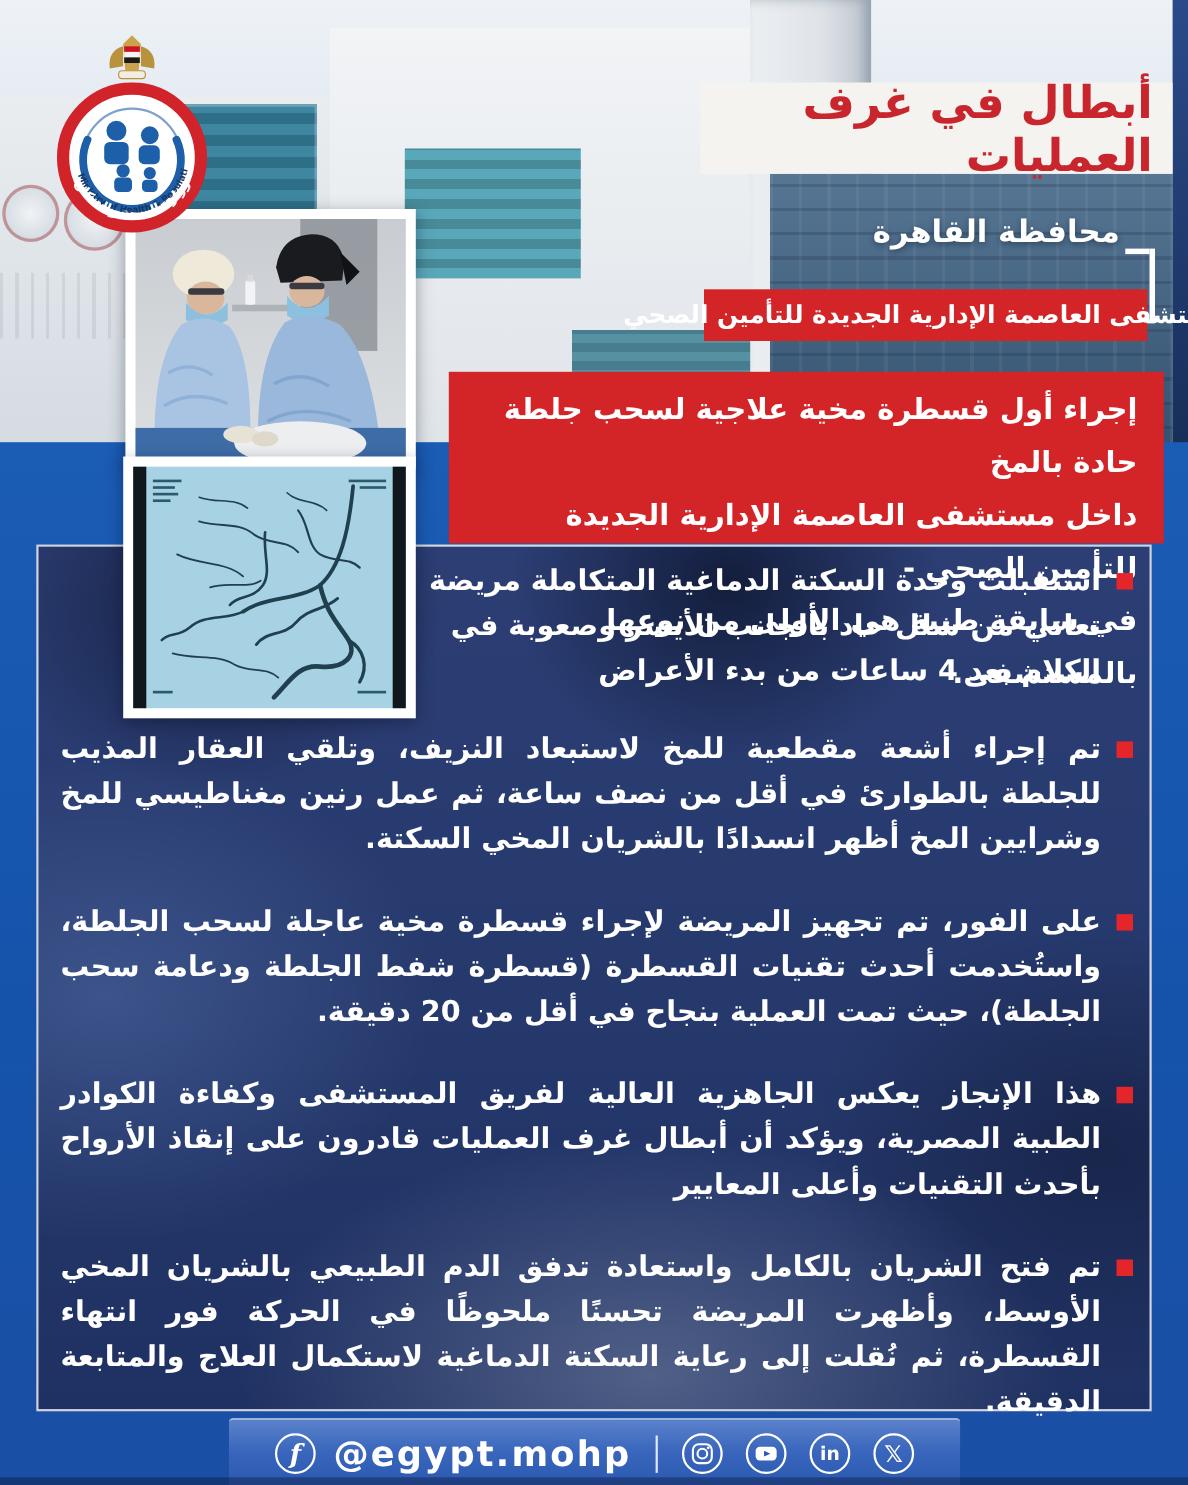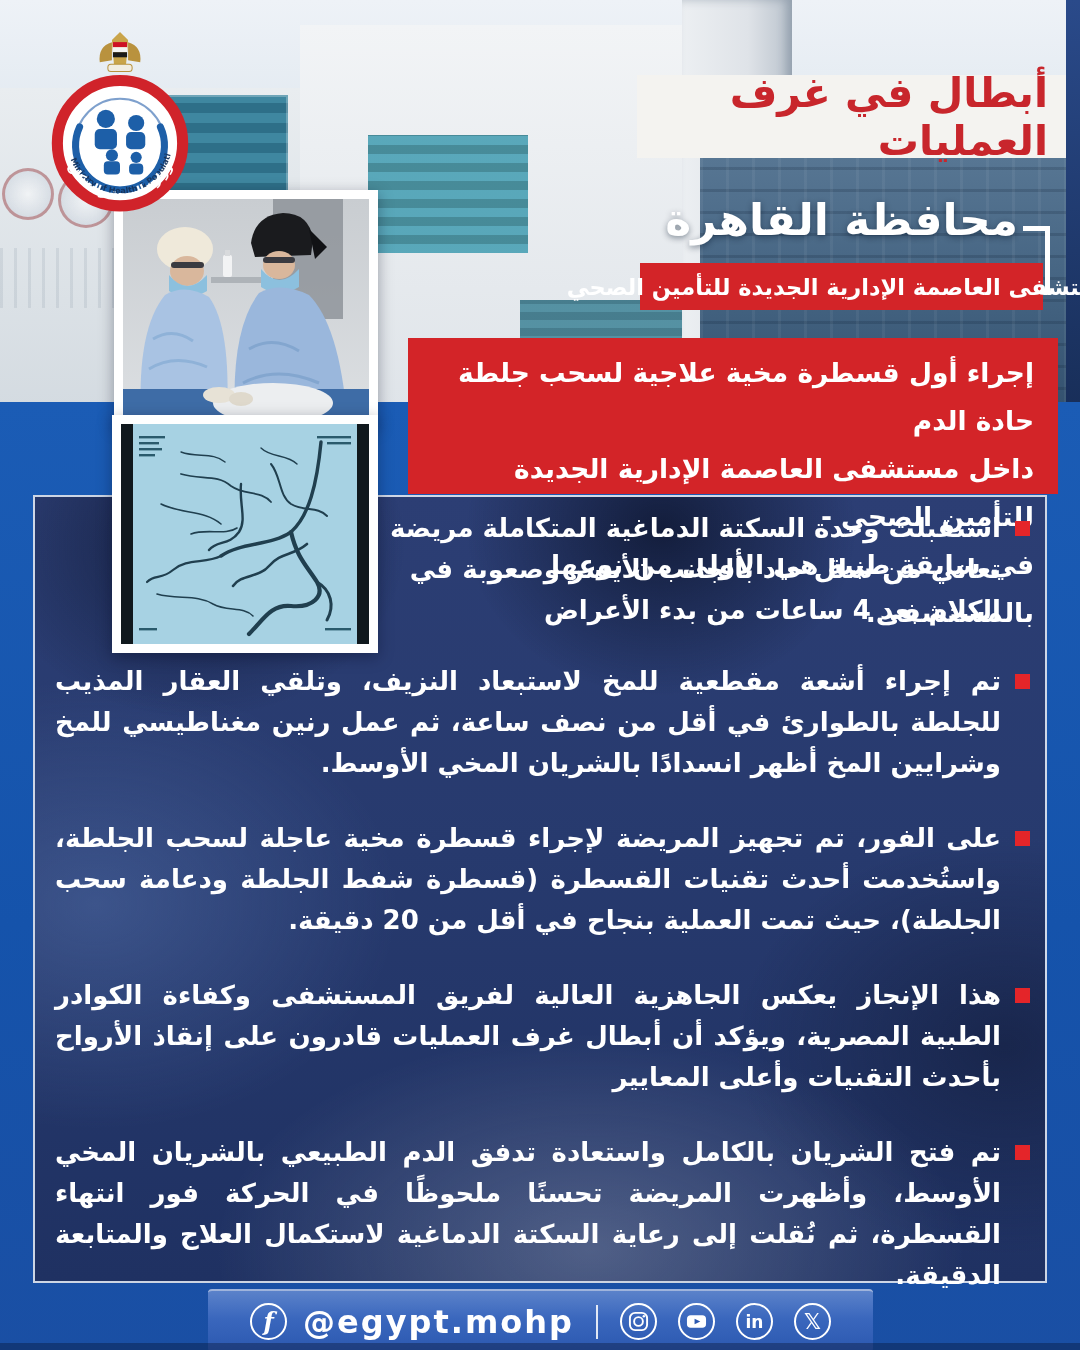--- a/index.html
+++ b/index.html
@@ -51,21 +51,21 @@
       radial-gradient(ellipse 520px 300px at 55% 96%, rgba(205,214,228,.28), transparent 72%),
       radial-gradient(ellipse 360px 280px at 96% 70%, rgba(14,22,48,.5), transparent 75%),
       linear-gradient(180deg,#2c3e74 0%,#273a6e 45%,#1f3162 100%);}
 
   
   .white-banner{position:absolute;left:637px;top:75px;width:429px;height:83px;
     background:#f4f3f0;display:flex;align-items:center;justify-content:flex-start;}
   .white-banner h1{margin:0 18px 0 10px;font-size:41px;font-weight:700;color:#c8262c;direction:rtl;}
 
   .gov-title{position:absolute;right:62px;top:194px;width:600px;text-align:right;direction:rtl;
-    color:#ffffff;font-size:44px;font-weight:700;text-shadow:0 2px 6px rgba(0,20,40,.45);}
+    color:#ffffff;font-size:28px;font-weight:700;text-shadow:0 2px 6px rgba(0,20,40,.45);}
   .bracket{position:absolute;right:30px;top:226px;width:24px;height:68px;
     border-right:5px solid #fff;}
   .bracket::before,.bracket::after{content:"";position:absolute;right:0;width:22px;height:5px;background:#fff;}
   .bracket::before{top:0;} .bracket::after{bottom:0;}
 
   .hospital-strip{position:absolute;left:640px;top:263px;width:403px;height:47px;
     background:#d32428;display:flex;align-items:center;justify-content:center;direction:rtl;}
   .hospital-strip span{color:#fff;font-size:22.5px;font-weight:700;white-space:nowrap;}
 
   .highlight-box{position:absolute;left:408px;top:338px;width:650px;height:156px;
@@ -135,21 +135,21 @@
   <div class="white-banner">
     <h1>أبطال في غرف العمليات</h1>
   </div>
   <div class="gov-title">محافظة القاهرة</div>
   <div class="bracket"></div>
   <div class="hospital-strip">
     <span>مستشفى العاصمة الإدارية الجديدة للتأمين الصحي</span>
   </div>
 
   <div class="highlight-box">
-    <p>إجراء أول قسطرة مخية علاجية لسحب جلطة حادة الدم</p>
+    <p>إجراء أول قسطرة مخية علاجية لسحب جلطة حادة بالمخ</p>
     <p>داخل مستشفى العاصمة الإدارية الجديدة للتأمين الصحي -</p>
     <p>في سابقة طبية هي الأولى من نوعها بالمستشفى.</p>
   </div>
 
   <div class="photo photo-surgeons">
     <svg viewBox="0 0 246 218" preserveAspectRatio="none">
       <defs>
         <linearGradient id="wallg" x1="0" y1="0" x2="0" y2="1">
           <stop offset="0" stop-color="#c9cdd1"></stop>
             <stop offset="1" stop-color="#dcdfe2"></stop>
@@ -254,21 +254,21 @@
     </svg>
   </div>
 
   <div class="content">
     <div class="bullet bullet-1">
       <span class="sq"></span>
       <span class="txt">استقبلت وحدة السكتة الدماغية المتكاملة مريضة تعاني من شلل حاد بالجانب الأيسر وصعوبة في الكلام بعد 4 ساعات من بدء الأعراض</span>
     </div>
     <div class="bullet">
       <span class="sq"></span>
-      <span class="txt">تم إجراء أشعة مقطعية للمخ لاستبعاد النزيف، وتلقي العقار المذيب للجلطة بالطوارئ في أقل من نصف ساعة، ثم عمل رنين مغناطيسي للمخ وشرايين المخ أظهر انسدادًا بالشريان المخي الأوسط.</span>
+      <span class="txt">تم إجراء أشعة مقطعية للمخ لاستبعاد النزيف، وتلقي العقار المذيب للجلطة بالطوارئ في أقل من نصف ساعة، ثم عمل رنين مغناطيسي للمخ وشرايين المخ أظهر انسدادًا بالشريان المخي السكتة.</span>
     </div>
     <div class="bullet">
       <span class="sq"></span>
       <span class="txt">على الفور، تم تجهيز المريضة لإجراء قسطرة مخية عاجلة لسحب الجلطة، واستُخدمت أحدث تقنيات القسطرة (قسطرة شفط الجلطة ودعامة سحب الجلطة)، حيث تمت العملية بنجاح في أقل من 20 دقيقة.</span>
     </div>
     <div class="bullet">
       <span class="sq"></span>
       <span class="txt">هذا الإنجاز يعكس الجاهزية العالية لفريق المستشفى وكفاءة الكوادر الطبية المصرية، ويؤكد أن أبطال غرف العمليات قادرون على إنقاذ الأرواح بأحدث التقنيات وأعلى المعايير</span>
     </div>
     <div class="bullet">

